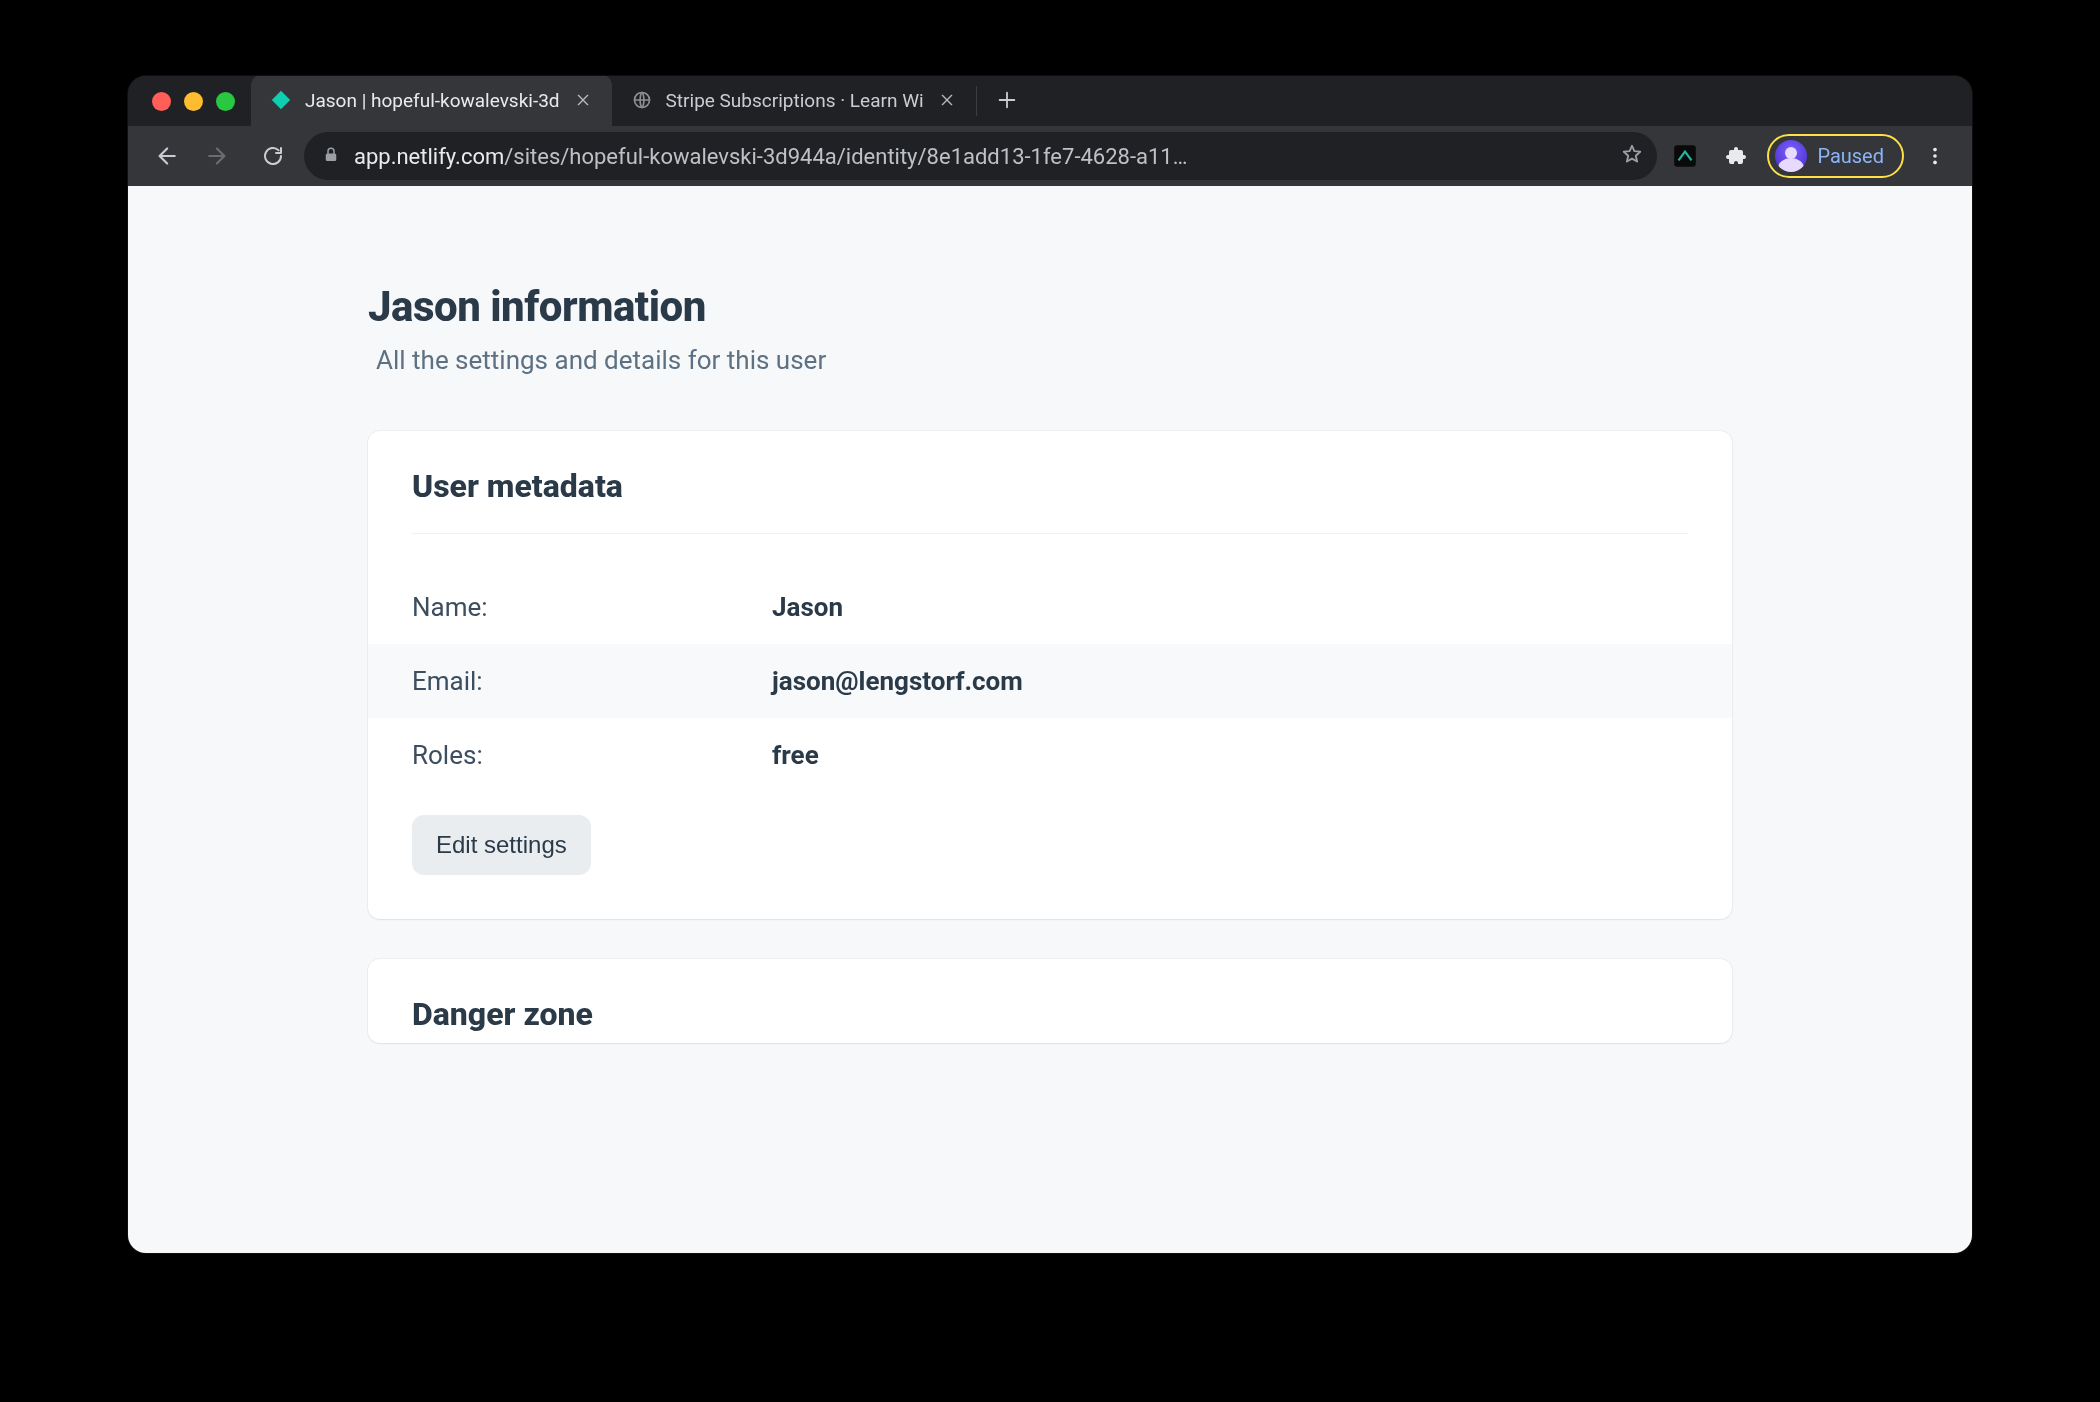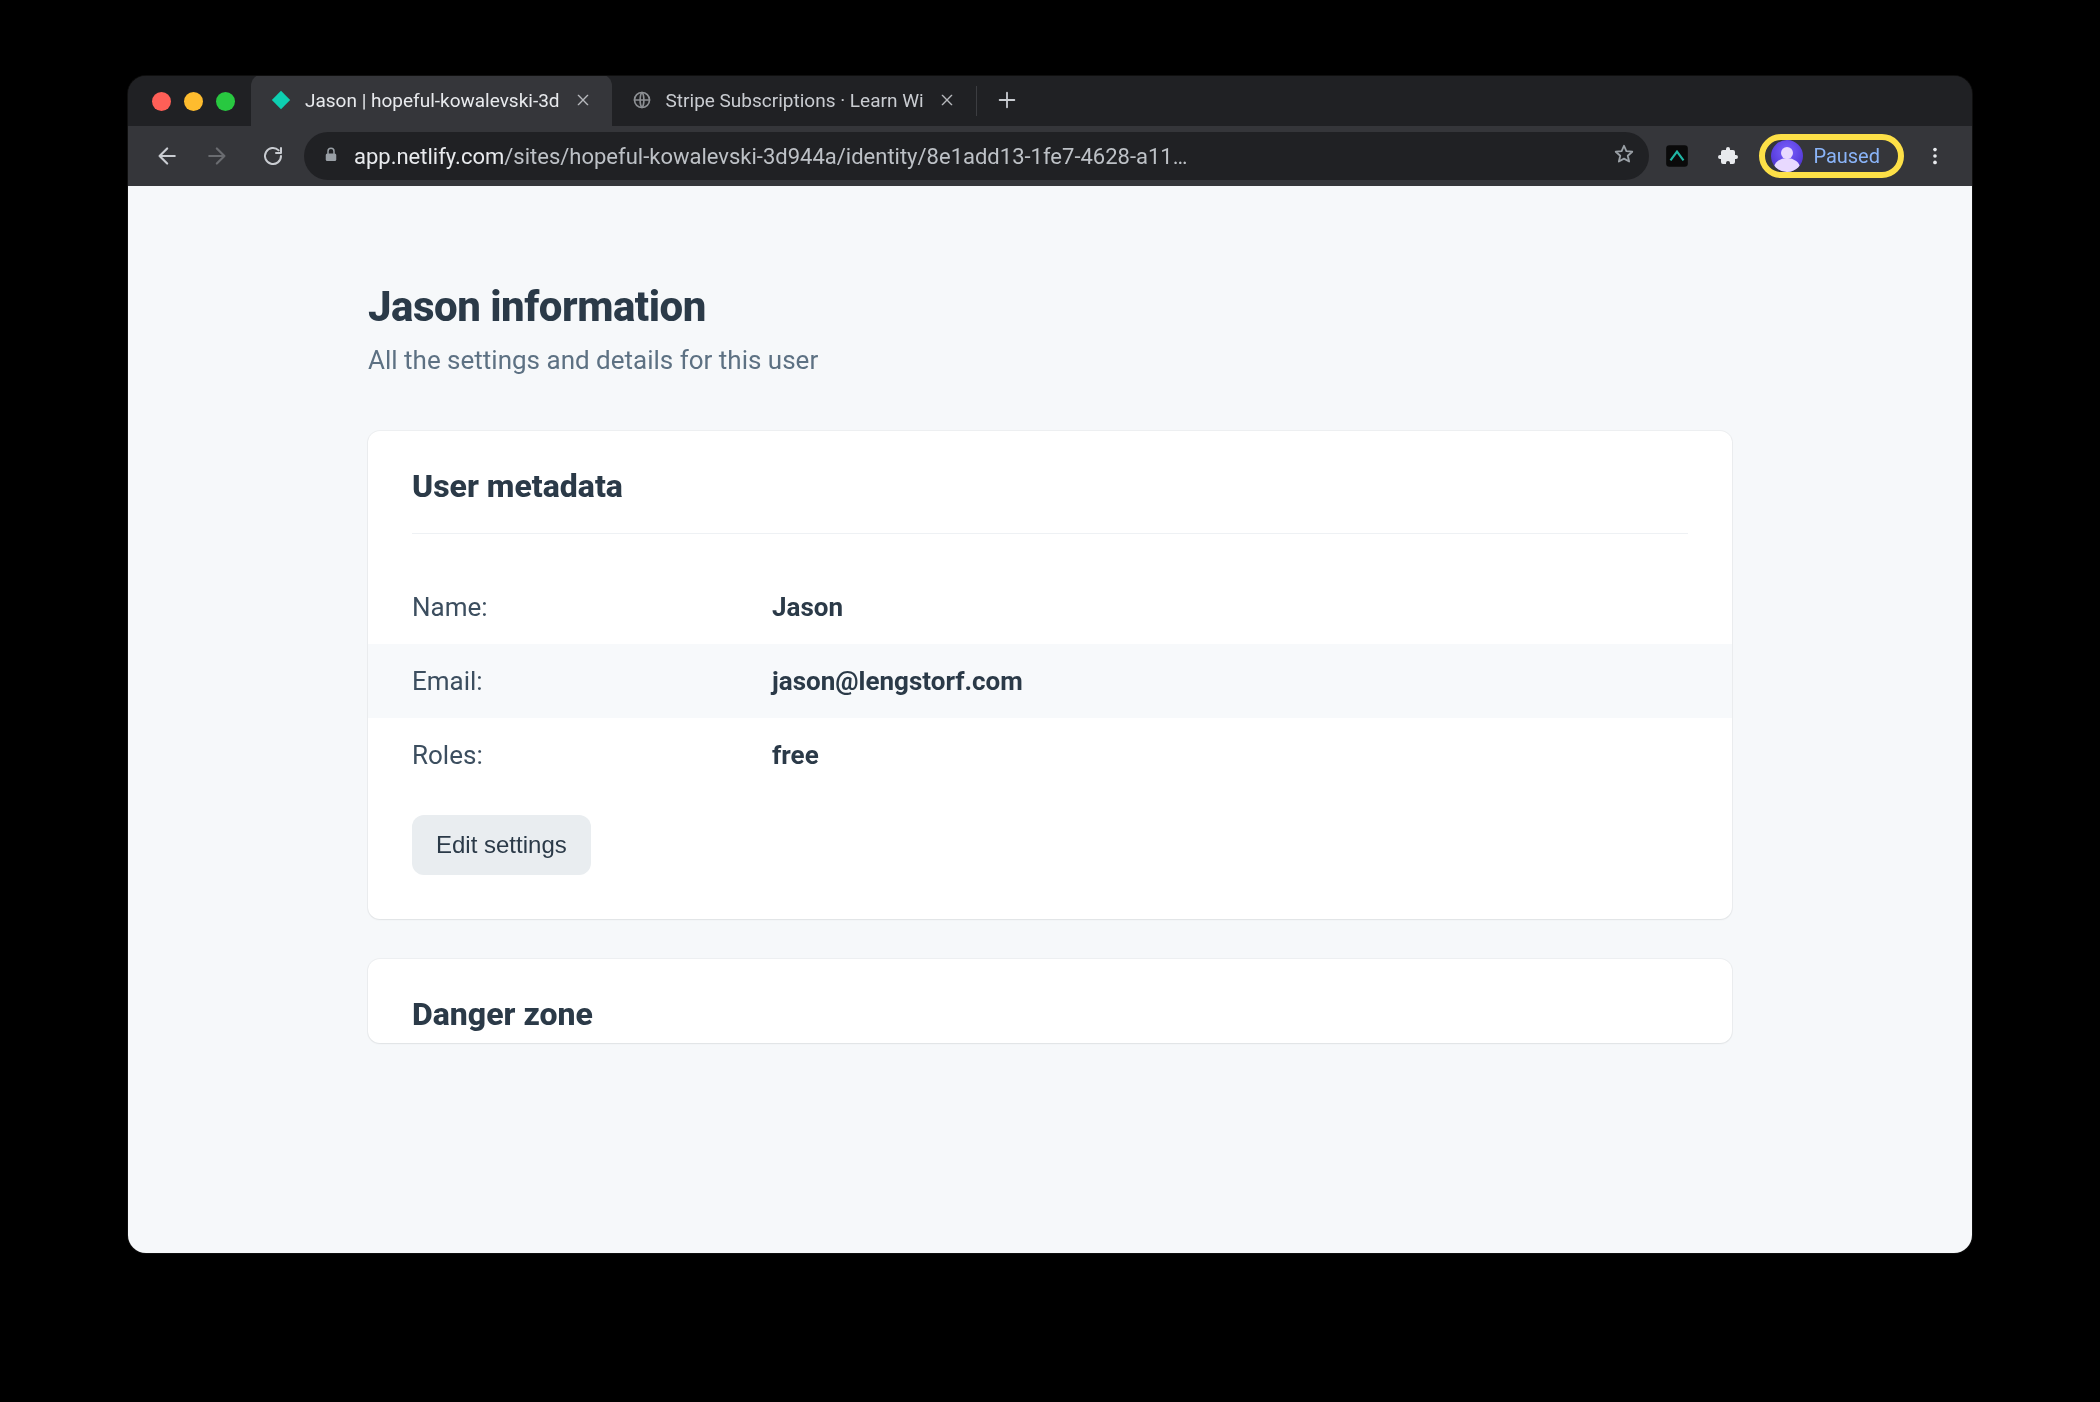--- a/index.html
+++ b/index.html
@@ -126,21 +126,21 @@
   .omnibox .url .host { color:#e8eaed; }
   .omnibox .star { color:#9aa0a6; flex:0 0 auto; }
 
   .ext-icon {
     width:40px; height:40px; border-radius:6px;
     display:flex; align-items:center; justify-content:center;
   }
 
   .profile-chip {
     display:flex; align-items:center; gap:10px;
-    border:6px solid #fde047;
+    border:2px solid #fde047;
     border-radius: 26px;
     padding: 4px 18px 4px 6px;
     color:#8ab4f8;
     font-size:20px;
     height:44px;
   }
   .profile-chip .avatar {
     width:32px; height:32px; border-radius:50%;
     background: radial-gradient(circle at 50% 35%, #7b61ff 0%, #5a3fde 60%, #3b2a9a 100%);
     position:relative; overflow:hidden;
@@ -168,20 +168,21 @@
   .page h1 {
     font-size: 42px;
     font-weight: 800;
     color:#2b3a48;
     letter-spacing:-0.5px;
   }
   .page .subtitle {
     margin-top: 14px;
     font-size: 26px;
     color:#5d7183;
+    margin-left:8px;
   }
 
   .card {
     margin-top: 56px;
     background:#ffffff;
     border-radius: 12px;
     box-shadow: 0 1px 2px rgba(14,30,37,0.06), 0 0 0 1px rgba(14,30,37,0.04);
     padding: 36px 44px 44px 44px;
   }
   .card h2 {

